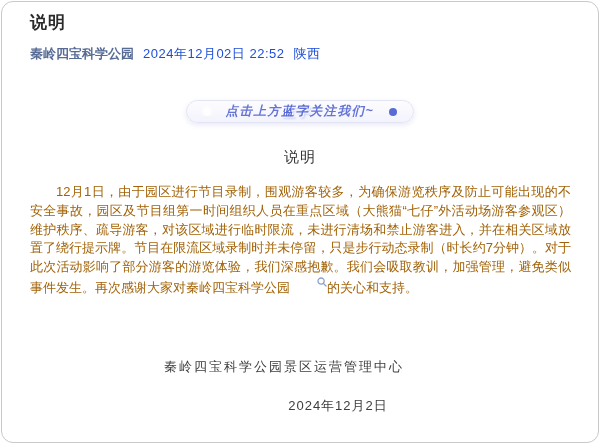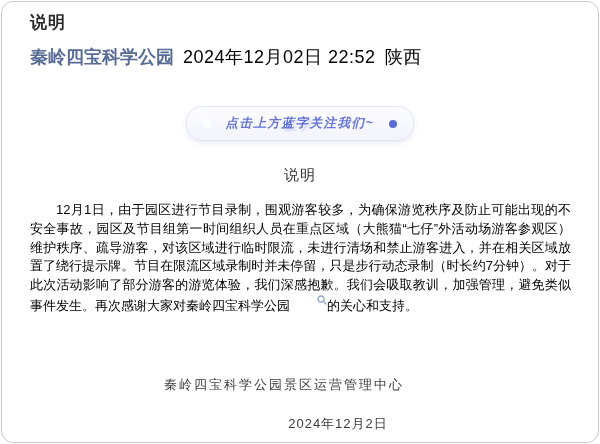--- a/index.html
+++ b/index.html
@@ -20,40 +20,40 @@
   }
   .page-title {
     margin: 9px 0 0 28px;
     font-size: 17px;
     font-weight: 700;
     color: #2b2b2b;
     letter-spacing: 1px;
   }
   .meta {
     margin: 11px 0 0 28px;
-    font-size: 18px;
+    font-size: 13px;
     display: flex;
     align-items: center;
     gap: 9px;
     white-space: nowrap;
   }
   .account-link {
     color: #576b95;
     font-weight: 600;
     text-decoration: none;
     cursor: pointer;
   }
-  .meta-gray { color: #000000; letter-spacing: .5px; }
+  .meta-gray { color: #1d4ed8; letter-spacing: .5px; }
   .banner {
     margin: 37px auto 0;
     width: max-content;
     display: flex;
     align-items: center;
     gap: 15px;
-    padding: 8px 16px;
+    padding: 2px 16px;
     border: 1px solid #e2e4f3;
     border-radius: 16px;
     background: linear-gradient(180deg, #fdfdff 0%, #f2f3fc 100%);
     box-shadow: 0 2px 5px rgba(110, 120, 210, 0.16);
     cursor: pointer;
   }
   .banner-dot {
     width: 8px; height: 8px;
     border-radius: 50%;
     flex: none;
@@ -81,21 +81,21 @@
     font-weight: 400;
     color: #353535;
     letter-spacing: 1px;
   }
   .article-body {
     margin: 16px 27px 0 28px;
     font-size: 13px;
     line-height: 18.8px;
     text-align: justify;
     text-indent: 2em;
-    color: #000000;
+    color: #a16207;
   }
   .search-sup {
     display: inline-block;
     vertical-align: super;
     line-height: 0;
     margin-left: 1px;
     cursor: pointer;
   }
   .search-sup svg { display: inline-block; }
   .signature {

